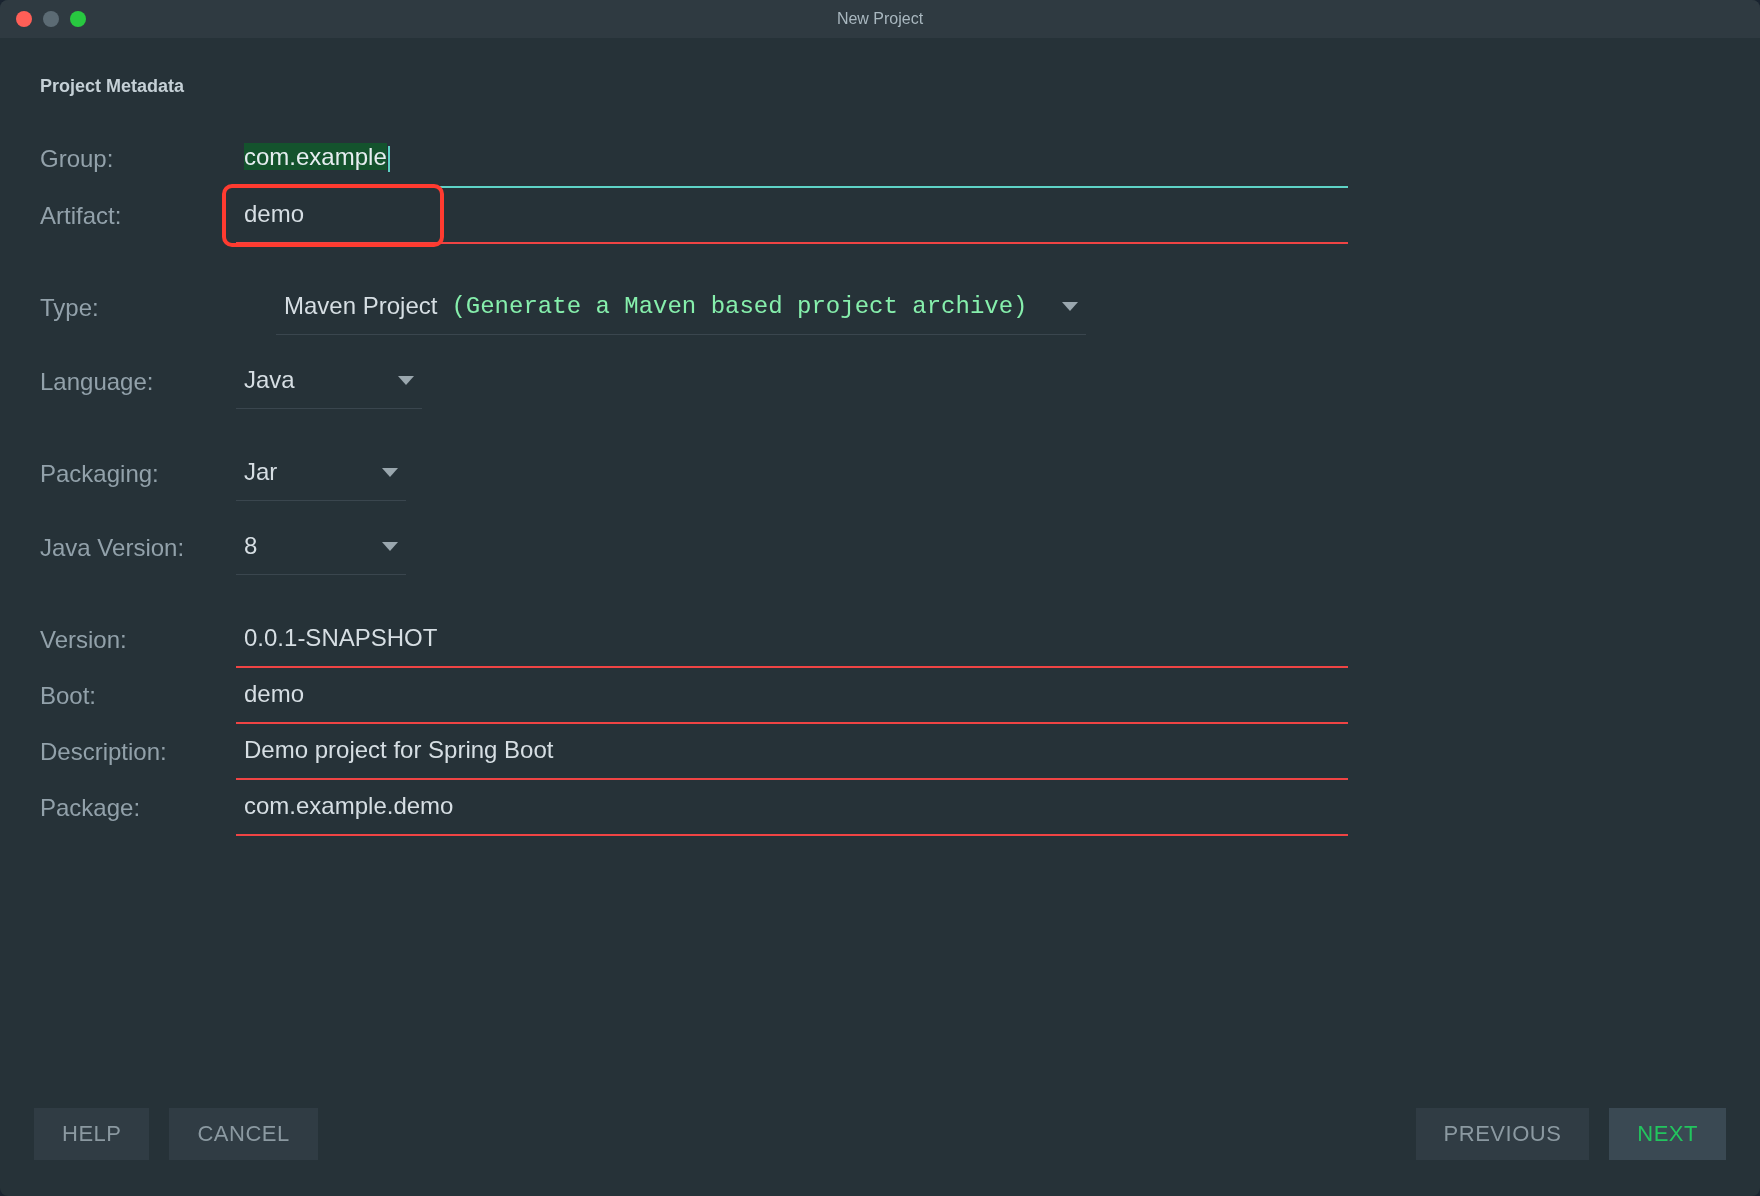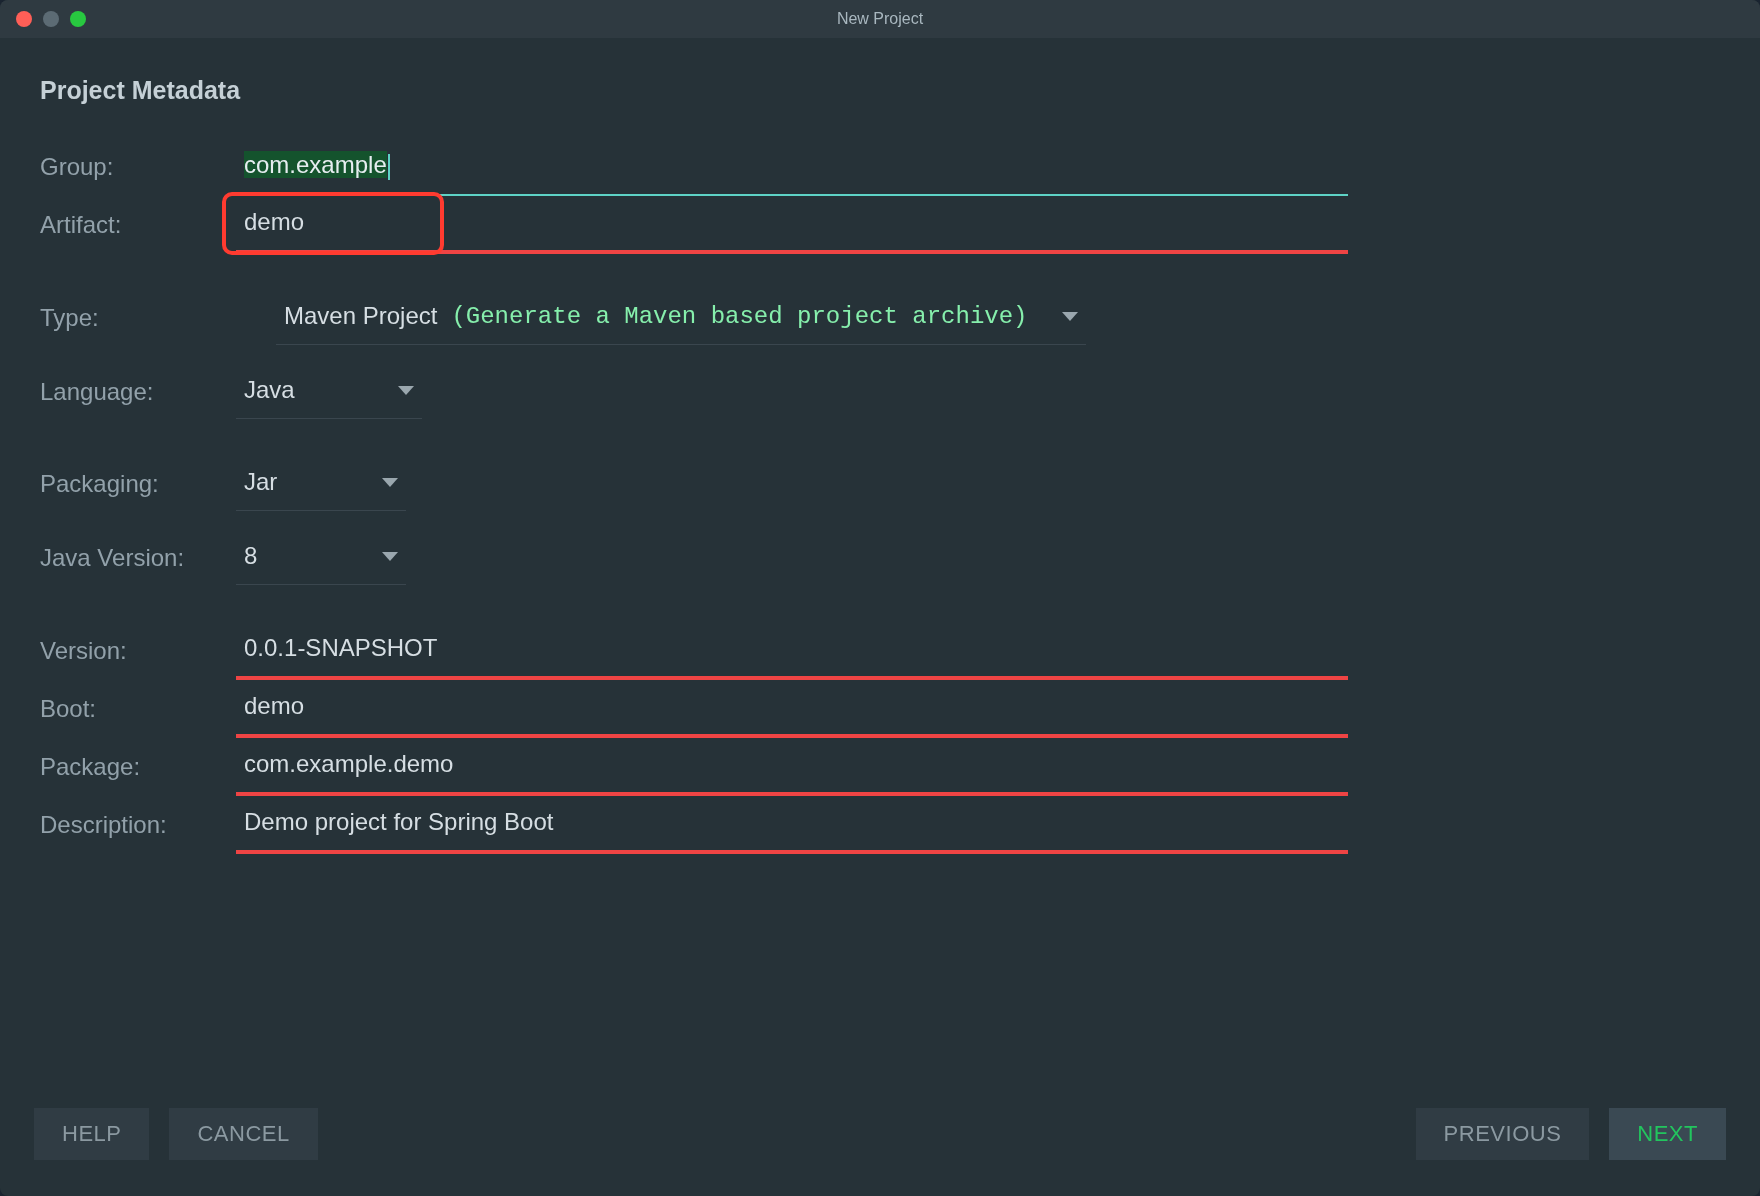--- a/index.html
+++ b/index.html
@@ -45,41 +45,41 @@
     font-size: 16px;
     color: #a9b7bf;
     pointer-events: none;
   }
   .content {
     flex: 1 1 auto;
     padding: 38px 40px 0 40px;
     overflow: hidden;
   }
   .section-title {
-    font-size: 25px;
+    font-size: 18px;
     font-weight: 600;
     color: #c5d0d6;
     margin-bottom: 34px;
   }
   .form-row {
     display: flex;
     align-items: center;
     margin-bottom: 0;
   }
   .form-label {
     width: 196px;
     font-size: 24px;
     color: #92a1aa;
     padding: 14px 0;
   }
   
   .text-input {
     background: transparent;
     border: none;
-    border-bottom: 4px solid #ef4444;
+    border-bottom: 2px solid #ef4444;
     color: #d6dee3;
     font-size: 24px;
     padding: 12px 8px 14px 8px;
     outline: none;
   }
   .text-input.focused {
     border-bottom: 2px solid #5ed3c6;
   }
   .text-input.focused .caret {
     display: inline-block;
@@ -244,30 +244,30 @@
     </div>
 
     <div class="form-row">
       <div class="form-label">Boot:</div>
       <div class="text-input wfull">
         <span>demo</span>
       </div>
     </div>
 
     <div class="form-row">
+      <div class="form-label">Description:</div>
+      <div class="text-input wfull">
+        <span>Demo project for Spring Boot</span>
+      </div>
+    </div>
+
+    <div class="form-row">
       <div class="form-label">Package:</div>
       <div class="text-input wfull">
         <span>com.example.demo</span>
-      </div>
-    </div>
-
-    <div class="form-row">
-      <div class="form-label">Description:</div>
-      <div class="text-input wfull">
-        <span>Demo project for Spring Boot</span>
       </div>
     </div>
   </div>
 
   <div class="footer">
     <button class="btn btn-dim">HELP</button>
     <button class="btn btn-dim">CANCEL</button>
     <div class="footer-spacer"></div>
     <button class="btn btn-dim">PREVIOUS</button>
     <button class="btn btn-primary">NEXT</button>

